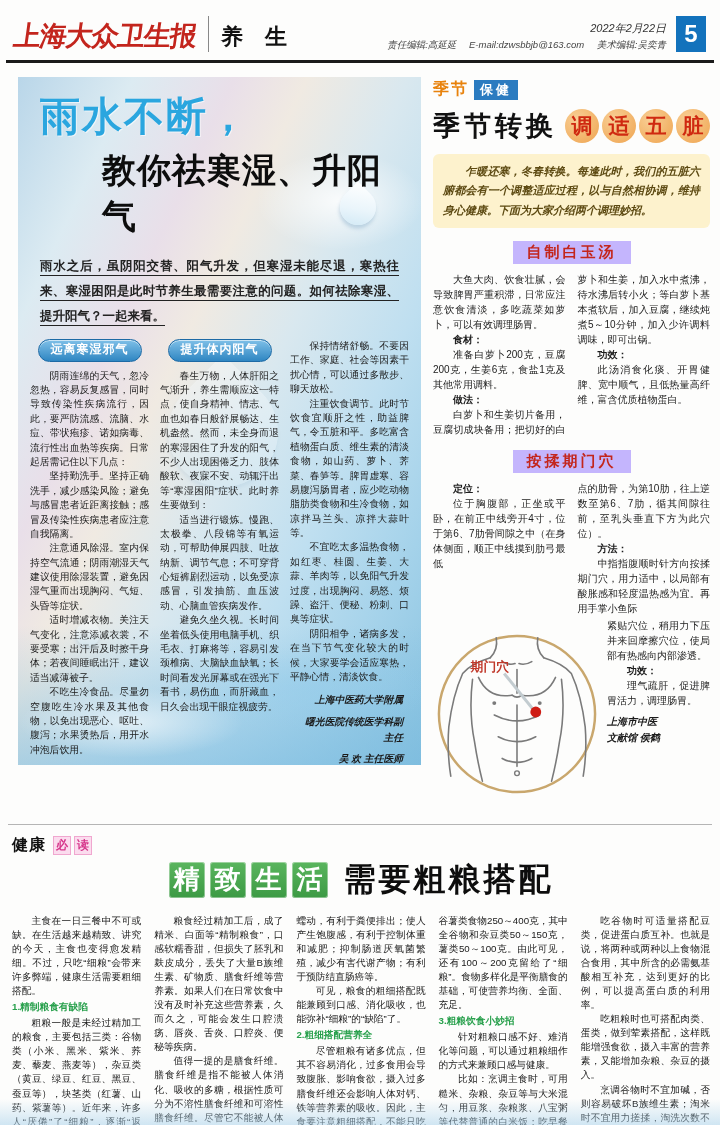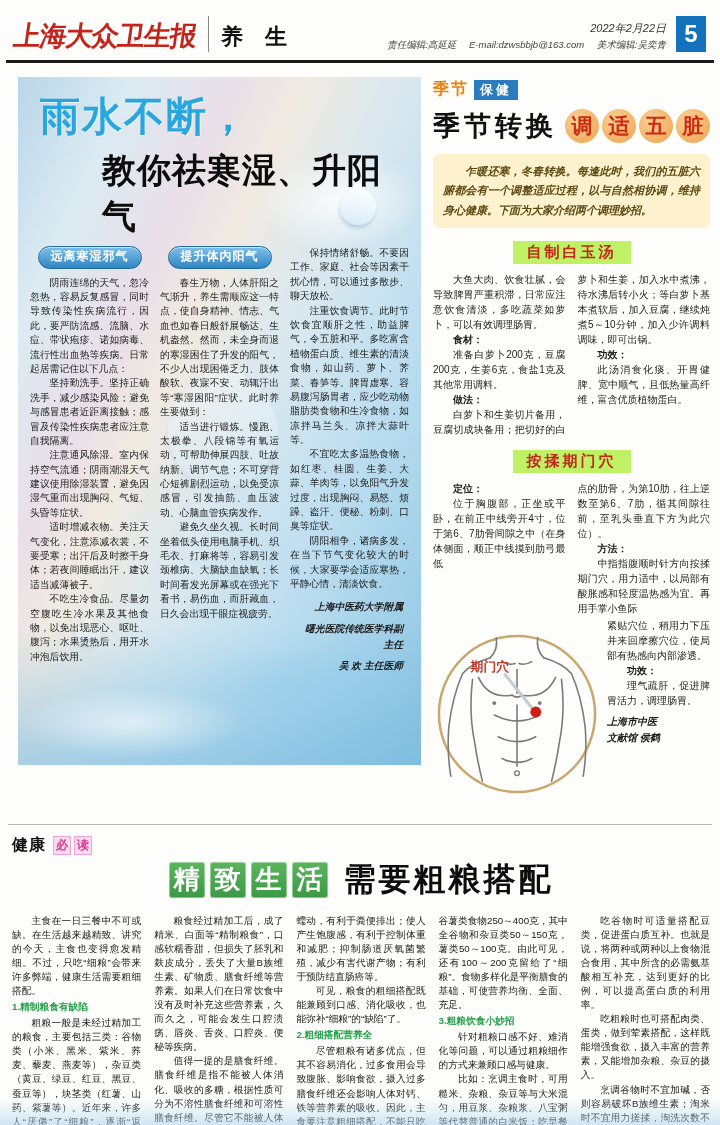--- a/index.html
+++ b/index.html
@@ -67,21 +67,21 @@
   .kicker-right { display:flex; align-items:center; gap:5px; margin-bottom:8px; }
   .kicker-main-r { color:#e8820c; font-weight:900; font-size:16px; letter-spacing:2px; }
   .kicker-sub-r { background:#2b7bc0; color:#fff; font-weight:bold; font-size:13px; padding:1px 6px; letter-spacing:3px; }
   .r-headline { display:flex; align-items:center; margin:6px 0 10px 0; }
   .r-head-black { font-size:27px; font-weight:900; color:#111; letter-spacing:4px; white-space:nowrap; }
   .circles { display:flex; gap:3px; margin-left:8px; }
   .circ { width:34px; height:34px; border-radius:50%; display:flex; align-items:center; justify-content:center;
     background:radial-gradient(circle at 35% 30%, #f8cf96, #efa44f); color:#cf2910; font-weight:900; font-size:21px; }
   .yellow-box { background:#fdf2cd; border-radius:6px; padding:8px 10px; font-size:11px; font-weight:bold;
     font-style:italic; color:#5d4a12; line-height:1.75; text-indent:2em; text-align:justify; }
-  .sec-title { width:fit-content; margin:13px auto 8px auto; background:#bef264; color:#c3261c;
+  .sec-title { width:fit-content; margin:13px auto 8px auto; background:#c4b5fd; color:#c3261c;
     font-weight:900; font-size:15px; letter-spacing:3px; padding:2px 14px; }
   .r-text p { margin:0; text-indent:2em; text-align:justify; font-size:10px; line-height:1.5; }
   .r-text p.lbl { font-weight:bold; }
   .r-text p.cont { text-indent:0; }
   .twocol { column-count:2; column-gap:12px; }
   .acu-top { display:flex; gap:12px; }
   .acu-top > div { flex:1; }
   .acu-bottom { display:flex; gap:6px; margin-top:2px; }
   .torso-wrap { width:168px; flex:none; }
   .acu-colc { flex:1; }
@@ -129,20 +129,21 @@
 
 <div class="main-row">
 
   <div class="left-card">
     <div class="drop drop-a"></div>
     <div class="drop drop-big"></div>
     <div class="drop drop-b"></div>
     <div class="left-inner">
       <div class="l-title1">雨水不断，</div>
       <div class="l-title2">教你祛寒湿、升阳气</div>
+      <div class="l-intro">雨水之后，虽阴阳交替、阳气升发，但寒湿未能尽退，寒热往来、寒湿困阳是此时节养生最需要注意的问题。如何祛除寒湿、提升阳气？一起来看。</div>
       <div class="l-cols">
         <div class="lcol">
           <div class="pill">远离寒湿邪气</div>
           <p>阴雨连绵的天气，忽冷忽热，容易反复感冒，同时导致传染性疾病流行，因此，要严防流感、流脑、水痘、带状疱疹、诺如病毒、流行性出血热等疾病。日常起居需记住以下几点：</p>
           <p>坚持勤洗手。坚持正确洗手，减少感染风险；避免与感冒患者近距离接触；感冒及传染性疾病患者应注意自我隔离。</p>
           <p>注意通风除湿。室内保持空气流通；阴雨潮湿天气建议使用除湿装置，避免因湿气重而出现胸闷、气短、头昏等症状。</p>
           <p>适时增减衣物。关注天气变化，注意添减衣裳，不要受寒；出汗后及时擦干身体；若夜间睡眠出汗，建议适当减薄被子。</p>
           <p>不吃生冷食品。尽量勿空腹吃生冷水果及其他食物，以免出现恶心、呕吐、腹泻；水果烫热后，用开水冲泡后饮用。</p>
         </div>
         <div class="lcol">

